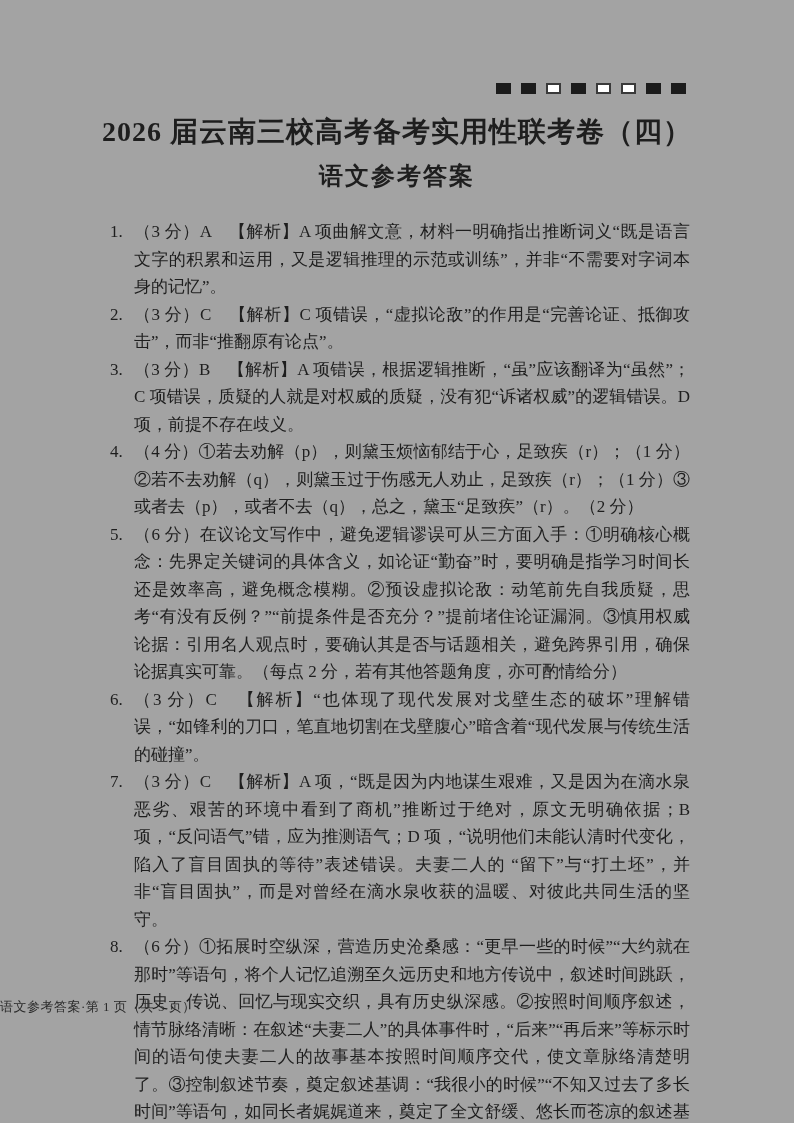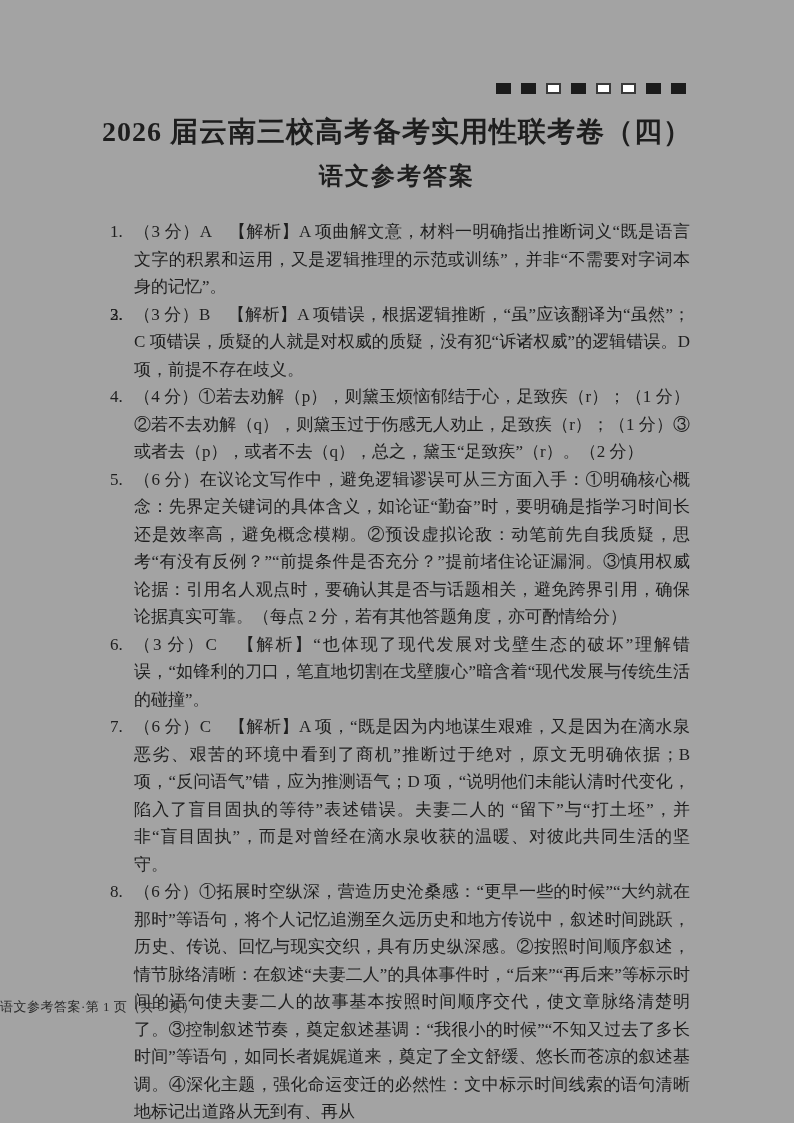--- a/index.html
+++ b/index.html
@@ -107,24 +107,24 @@
       <span class="mark filled"></span>
     </div>
 
   <div class="title-block">
     <h1 class="title-main">2026 届云南三校高考备考实用性联考卷（四）</h1>
     <h2 class="title-sub">语文参考答案</h2>
   </div>
 
   <div class="answers">
       <div class="answer-item"><span class="answer-num">1.</span><span class="answer-text">（3 分）A　【解析】A 项曲解文意，材料一明确指出推断词义“既是语言文字的积累和运用，又是逻辑推理的示范或训练”，并非“不需要对字词本身的记忆”。</span></div>
-      <div class="answer-item"><span class="answer-num">2.</span></div>
+      <div class="answer-item"><span class="answer-num">2.</span><span class="answer-text">（3 分）C　【解析】C 项错误，“虚拟论敌”的作用是“完善论证、抵御攻击”，而非“推翻原有论点”。</span></div>
       <div class="answer-item"><span class="answer-num">3.</span><span class="answer-text">（3 分）B　【解析】A 项错误，根据逻辑推断，“虽”应该翻译为“虽然”；C 项错误，质疑的人就是对权威的质疑，没有犯“诉诸权威”的逻辑错误。D 项，前提不存在歧义。</span></div>
       <div class="answer-item"><span class="answer-num">4.</span><span class="answer-text">（4 分）①若去劝解（p），则黛玉烦恼郁结于心，足致疾（r）；（1 分）②若不去劝解（q），则黛玉过于伤感无人劝止，足致疾（r）；（1 分）③或者去（p），或者不去（q），总之，黛玉“足致疾”（r）。（2 分）</span></div>
       <div class="answer-item"><span class="answer-num">5.</span><span class="answer-text">（6 分）在议论文写作中，避免逻辑谬误可从三方面入手：①明确核心概念：先界定关键词的具体含义，如论证“勤奋”时，要明确是指学习时间长还是效率高，避免概念模糊。②预设虚拟论敌：动笔前先自我质疑，思考“有没有反例？”“前提条件是否充分？”提前堵住论证漏洞。③慎用权威论据：引用名人观点时，要确认其是否与话题相关，避免跨界引用，确保论据真实可靠。（每点 2 分，若有其他答题角度，亦可酌情给分）</span></div>
       <div class="answer-item"><span class="answer-num">6.</span><span class="answer-text">（3 分）C　【解析】“也体现了现代发展对戈壁生态的破坏”理解错误，“如锋利的刀口，笔直地切割在戈壁腹心”暗含着“现代发展与传统生活的碰撞”。</span></div>
-      <div class="answer-item"><span class="answer-num">7.</span><span class="answer-text">（6 分）C　【解析】A 项，“既是因为内地谋生艰难，又是因为在滴水泉恶劣、艰苦的环境中看到了商机”推断过于绝对，原文无明确依据；B 项，“反问语气”错，应为推测语气；D 项，“说明他们未能认清时代变化，陷入了盲目固执的等待”表述错误。夫妻二人的 “留下”与“打土坯”，并非“盲目固执”，而是对曾经在滴水泉收获的温暖、对彼此共同生活的坚守。</span></div>
+      <div class="answer-item"><span class="answer-num">7.</span><span class="answer-text">（3 分）C　【解析】A 项，“既是因为内地谋生艰难，又是因为在滴水泉恶劣、艰苦的环境中看到了商机”推断过于绝对，原文无明确依据；B 项，“反问语气”错，应为推测语气；D 项，“说明他们未能认清时代变化，陷入了盲目固执的等待”表述错误。夫妻二人的 “留下”与“打土坯”，并非“盲目固执”，而是对曾经在滴水泉收获的温暖、对彼此共同生活的坚守。</span></div>
       <div class="answer-item"><span class="answer-num">8.</span><span class="answer-text">（6 分）①拓展时空纵深，营造历史沧桑感：“更早一些的时候”“大约就在那时”等语句，将个人记忆追溯至久远历史和地方传说中，叙述时间跳跃，历史、传说、回忆与现实交织，具有历史纵深感。②按照时间顺序叙述，情节脉络清晰：在叙述“夫妻二人”的具体事件时，“后来”“再后来”等标示时间的语句使夫妻二人的故事基本按照时间顺序交代，使文章脉络清楚明了。③控制叙述节奏，奠定叙述基调：“我很小的时候”“不知又过去了多长时间”等语句，如同长者娓娓道来，奠定了全文舒缓、悠长而苍凉的叙述基调。④深化主题，强化命运变迁的必然性：文中标示时间线索的语句清晰地标记出道路从无到有、再从</span></div>
     </div>
 
   <div class="footer">语文参考答案·第 1 页（共 5 页）</div>
 
 </div>
 
 </body></html>

